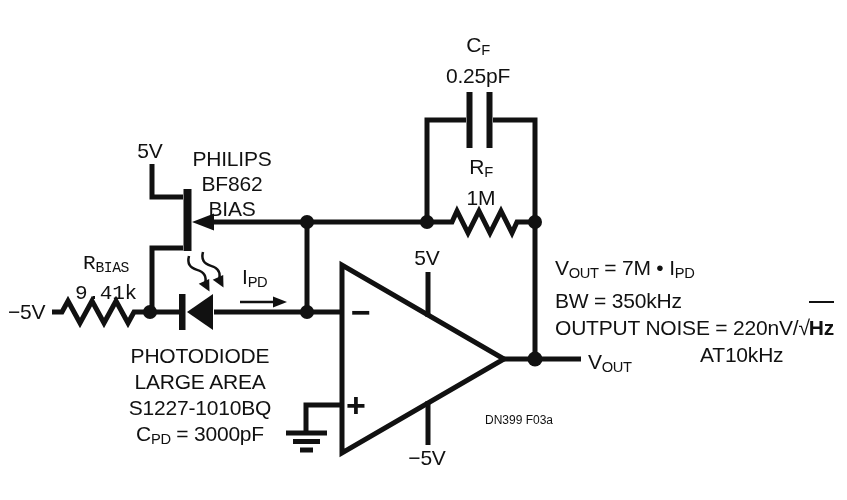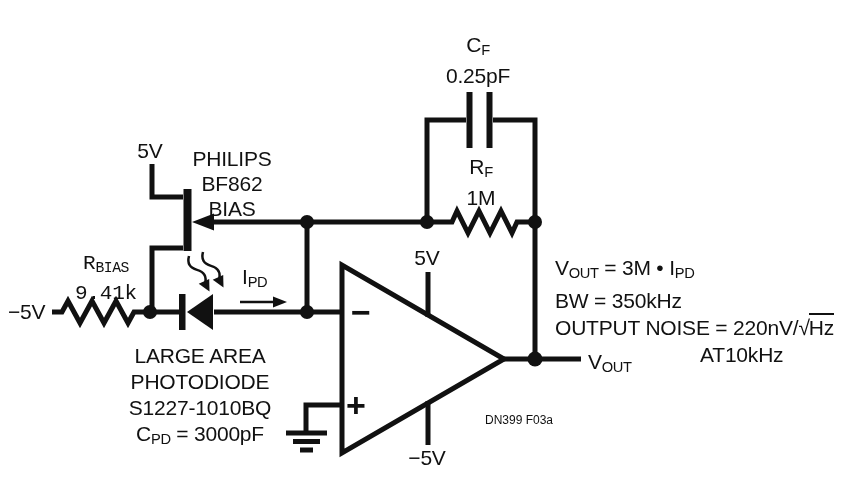--- a/index.html
+++ b/index.html
@@ -10,21 +10,21 @@
     border-radius:25px;
   }
   .art { position:absolute; left:0; top:0; }
   .lbl {
     position:absolute; font-size:21px; line-height:25px;
     letter-spacing:-0.2px; white-space:nowrap; color:#111;
   }
   .c { text-align:center; }
   .sb { font-size:0.70em; vertical-align:-0.22em; letter-spacing:-0.4px; }
   .sign { position:absolute; font-size:34px; font-weight:bold; line-height:36px; }
-  .ovl { border-top:2.5px solid #111; padding-top:1px; }
+  .ovl { border-top:2.5px solid #111; padding-top:13px;font-weight:bold; }
   .rad { margin-right:-1px; }
   .pd-block { line-height:26px; }
   .specs { line-height:27px; }
   .opname { line-height:29px; }
   .indent4 { padding-left:145px; }
   .tiny { font-size:12px; letter-spacing:0; }
 </style>
 </head>
 <body>
 
@@ -124,22 +124,22 @@
   <div class="lbl c" style="left:26px; top:251px; width:160px;font-family:Liberation Mono, monospace;">
     <div><span>R</span><sub class="sb">BIAS</sub></div>
     <div>9.41k</div>
   </div>
 
   <div class="lbl" style="left:8px; top:299px;">
     <span>−5V</span>
   </div>
 
   <div class="lbl c pd-block" style="left:100px; top:343px; width:200px;">
+    <div>PHOTODIODE</div>
     <div>LARGE AREA</div>
-    <div>PHOTODIODE</div>
     <div>S1227-1010BQ</div>
     <div><span>C</span><sub class="sb">PD</sub><span> = 3000pF</span></div>
   </div>
 
   <div class="lbl" style="left:242px; top:264px;">
     <span>I</span><sub class="sb">PD</sub>
   </div>
 
   <div class="sign" style="left:351px; top:294px;">
     <span>−</span>
@@ -155,21 +155,21 @@
   <div class="lbl c" style="left:377px; top:445px; width:100px;">
     <span>−5V</span>
   </div>
 
   <div class="lbl" style="left:588px; top:349px;">
     <span>V</span><sub class="sb">OUT</sub>
   </div>
 
   <div class="lbl specs" style="left:555px; top:254px;">
     <div>
-      <span>V</span><sub class="sb">OUT</sub><span> = 3M • I</span><sub class="sb">PD</sub>
+      <span>V</span><sub class="sb">OUT</sub><span> = 7M • I</span><sub class="sb">PD</sub>
     </div>
     <div>BW = 350kHz</div>
     <div>
       <span>OUTPUT NOISE = 220nV/</span><span class="rad">√</span><span class="ovl">Hz</span>
     </div>
     <div class="indent4">AT10kHz</div>
   </div>
 
   <div class="lbl tiny" style="left:485px; top:408px;">
     <span>DN399 F03a</span>

